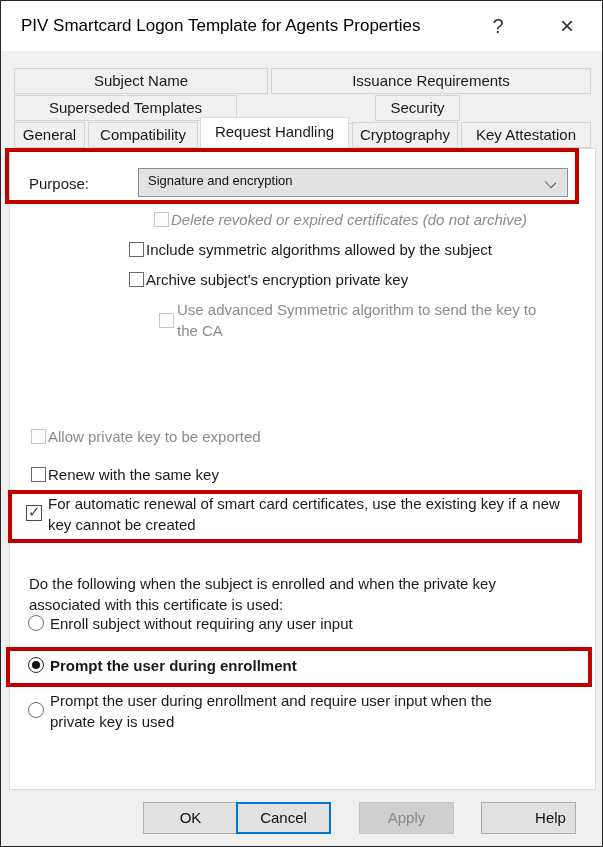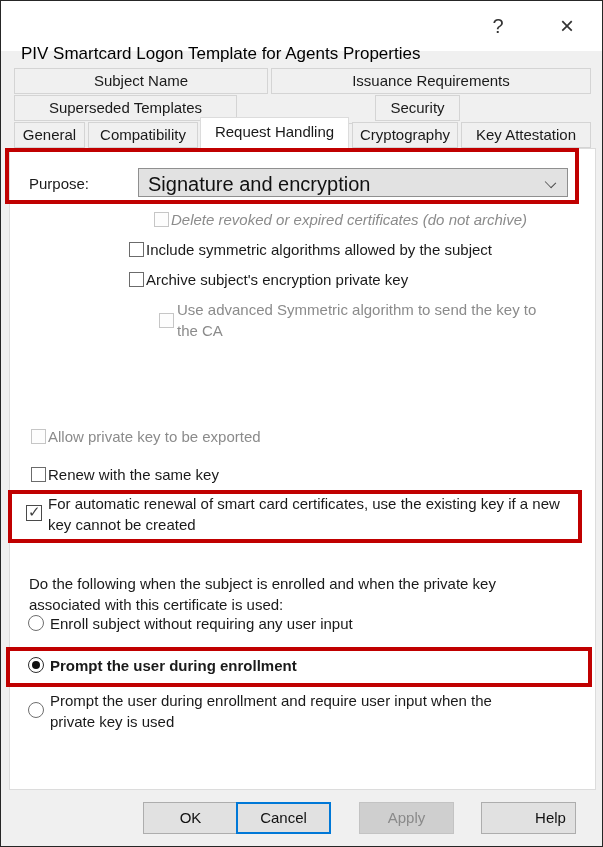--- a/index.html
+++ b/index.html
@@ -6,21 +6,21 @@
   html,body { background:#fff; }
   body { font-family:"Liberation Sans", sans-serif; color:#1a1a1a; }
 
   #window {
     position:relative; width:603px; height:847px;
     background:#f0f0f0; border:1px solid #262626; overflow:hidden;
   }
 
   
   .titlebar { position:absolute; left:0; top:0; width:100%; height:50px; background:#ffffff; }
-  .title-text { position:absolute; left:20px; top:0; height:50px; line-height:50px; font-size:17px; color:#000; white-space:nowrap;margin-top:28px; }
+  .title-text { position:absolute; left:20px; top:0; height:50px; line-height:50px; font-size:17px; color:#000; white-space:nowrap; }
   .cap-btn { position:absolute; top:0; height:50px; width:44px; text-align:center; line-height:50px; color:#333; cursor:default; }
   .help-btn { left:475px; font-size:20px; }
   .close-btn { left:544px; font-size:24px; font-weight:300; }
 
   
   .tab {
     position:absolute; height:26px; background:#f0f0f0;
     border:1px solid #d4d4d4; font-size:15px; color:#1a1a1a;
     text-align:center; line-height:24px; white-space:nowrap; overflow:hidden;
   }
@@ -37,21 +37,21 @@
 
   
   .lbl { position:absolute; font-size:15px; line-height:20px; color:#1a1a1a; }
   .lbl.disabled { color:#8b8b8b; }
   .wrap { line-height:21px; }
 
   .combobox {
     position:absolute; left:137px; top:167px; width:430px; height:29px;
     background:#e2e2e2; border:1px solid #8f8f8f;
   }
-  .combobox .value { position:absolute; left:9px; top:4px; font-size:20px; color:#111; }
+  .combobox .value { position:absolute; left:9px; top:4px; font-size:13px; color:#111; }
   .combobox .chev {
     position:absolute; right:12px; top:9px; width:9px; height:9px;
     border-right:1px solid #4a4a4a; border-bottom:1px solid #4a4a4a;
     transform:rotate(45deg) scale(1,0.8);
   }
 
   .cb { position:absolute; width:15px; height:15px; background:#fff; border:1px solid #6b6b6b; }
   .cb.disabled { border-color:#c6c6c6; background:#fdfdfd; }
   .cb.checked { width:16px; height:16px; border-color:#4a4a4a; }
   .cb.checked .mark { position:absolute; left:1px; top:-3px; font-size:15px; color:#3f3f3f; }

